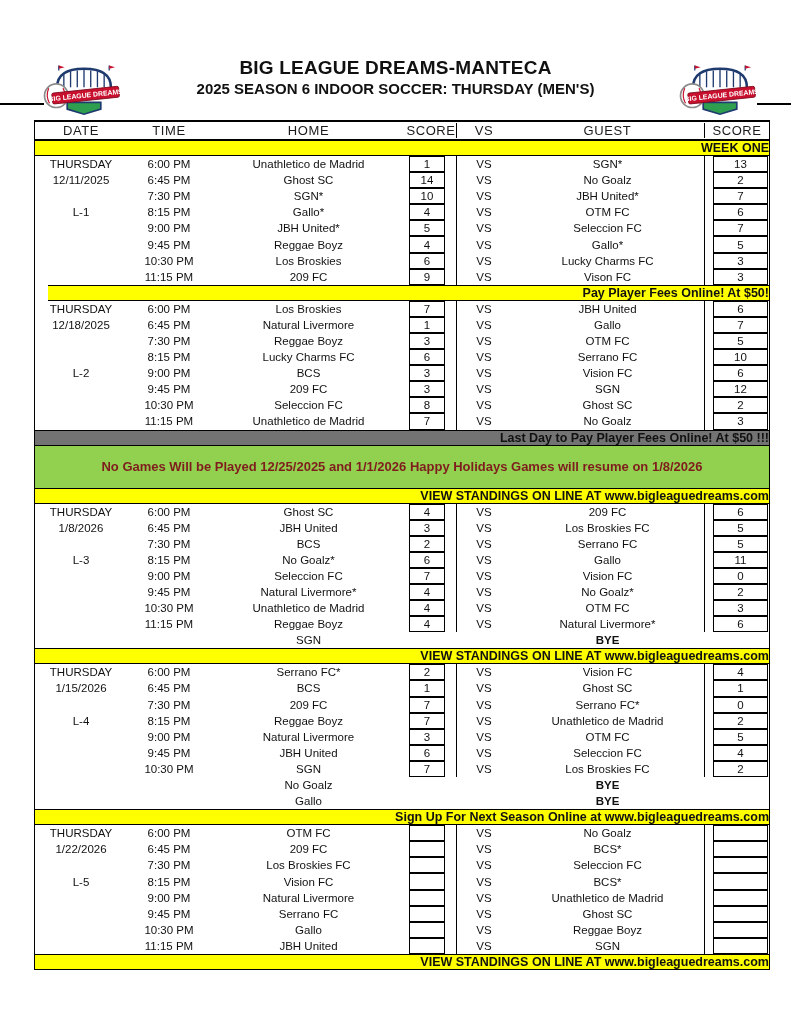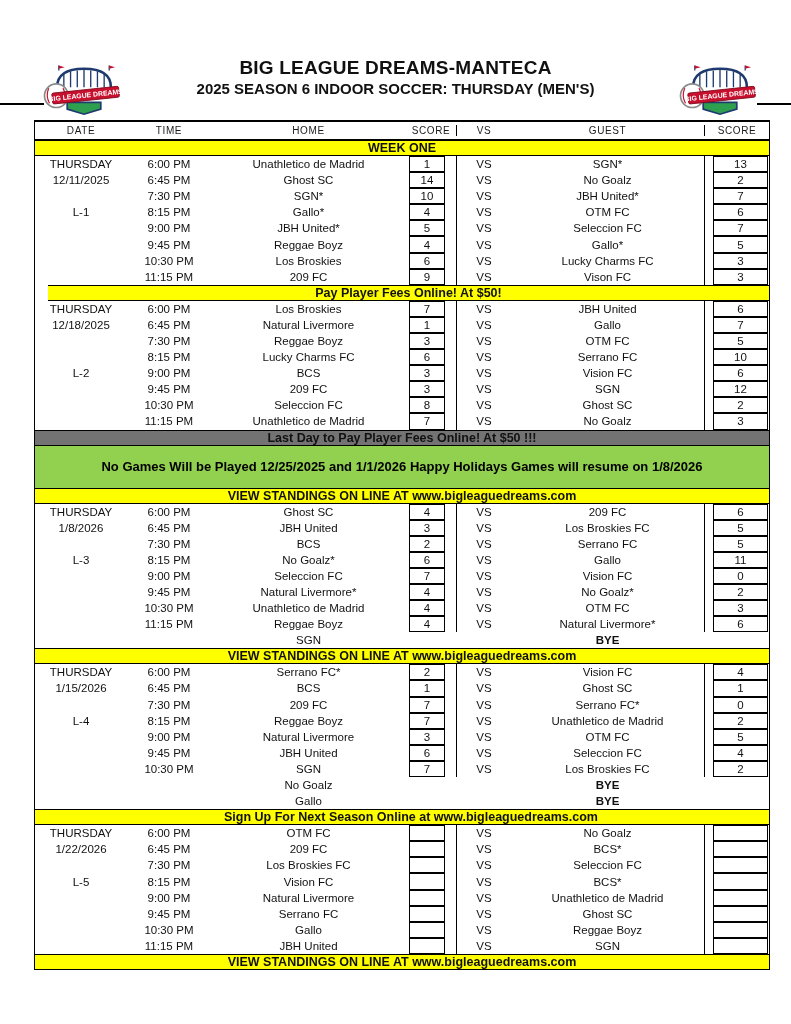--- a/index.html
+++ b/index.html
@@ -18,24 +18,24 @@
   .logo{position:absolute;top:62px;width:84px;height:54px;}
   .logo-left{left:42px;}
   .logo-right{left:678px;}
 
   
   .table{position:absolute;top:120px;left:34px;width:734px;
          border-left:1px solid #000;border-right:1px solid #000;border-top:2.5px solid #000;
          box-sizing:content-box;}
   .colheads,.row{display:grid;grid-template-columns:92px 84px 195px 50px 55px 193px 65px;}
   .colheads{height:17px;border-bottom:1.5px solid #000;align-items:center;}
-  .ch{font-size:10px;letter-spacing:.6px;text-align:center;color:#1a1a1a;}
+  .ch{font-size:13px;letter-spacing:.6px;text-align:center;color:#1a1a1a;}
   .banner{height:16px;line-height:14px;box-sizing:border-box;
           border-top:1px solid #000;border-bottom:1px solid #000;
-          text-align:center;font-weight:700;font-size:12.5px;}
+          text-align:right;font-weight:700;font-size:12.5px;}
   .notice{height:42px;display:flex;align-items:center;justify-content:center;
           text-align:center;font-weight:700;font-size:13px;}
   .row{height:16.1px;align-items:stretch;}
   .cell{font-size:11.5px;display:flex;align-items:center;justify-content:center;
         white-space:nowrap;overflow:hidden;}
   .cell.bold{font-weight:700;}
   .c4{border-left:1px solid #000;}
   .c6{border-left:1px solid #000;}
   .no-line{border-left:none !important;}
   .scorebox{flex:1;height:100%;box-sizing:border-box;border:1.5px solid #000;
@@ -321,21 +321,21 @@
           <div class="cell c3">
             <div class="scorebox">7</div>
           </div>
           <div class="cell c4">VS</div>
           <div class="cell c5">No Goalz</div>
           <div class="cell c6">
             <div class="scorebox">3</div>
           </div>
         </div>
         <div class="banner" style="background: #737373;">Last Day to Pay Player Fees Online! At $50 !!!</div>
-        <div class="notice" style="background: rgb(146, 208, 80); color: #000000;">No Games Will be Played 12/25/2025 and 1/1/2026 Happy Holidays Games will resume on 1/8/2026</div>
+        <div class="notice" style="background: rgb(146, 208, 80); color: #7f1d1d;">No Games Will be Played 12/25/2025 and 1/1/2026 Happy Holidays Games will resume on 1/8/2026</div>
         <div class="banner" style="background: rgb(255, 255, 0);">VIEW STANDINGS ON LINE AT www.bigleaguedreams.com</div>
         <div class="row">
           <div class="cell c0">THURSDAY</div>
           <div class="cell c1">6:00 PM</div>
           <div class="cell c2">Ghost SC</div>
           <div class="cell c3">
             <div class="scorebox">4</div>
           </div>
           <div class="cell c4">VS</div>
           <div class="cell c5">209 FC</div>

